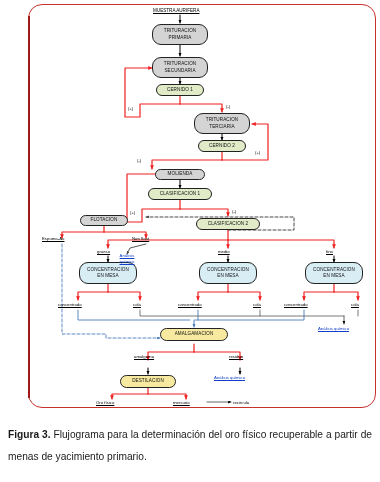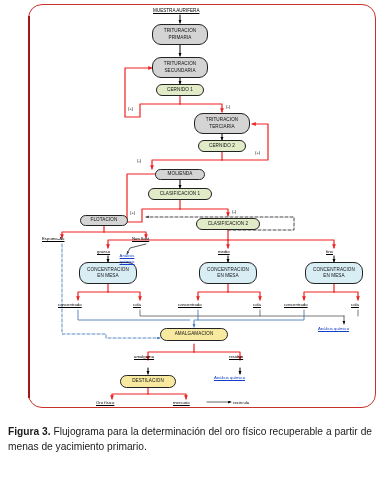--- a/index.html
+++ b/index.html
@@ -87,21 +87,21 @@
     color: #000;
     text-decoration: underline;
     white-space: nowrap;
   }
   
   #caption {
     position: absolute;
     left: 8px; top: 424px;
     width: 364px;
     font-size: 10.2px;
-    line-height: 15px;
+    line-height: 22px;
     color: #1a1a1a;
     text-align: justify;
   }
   #caption .cap-lead { font-weight: bold; }
   #caption .cap-body { display: inline; }
 </style>
 </head>
 <body>
 
 <div id="page">

